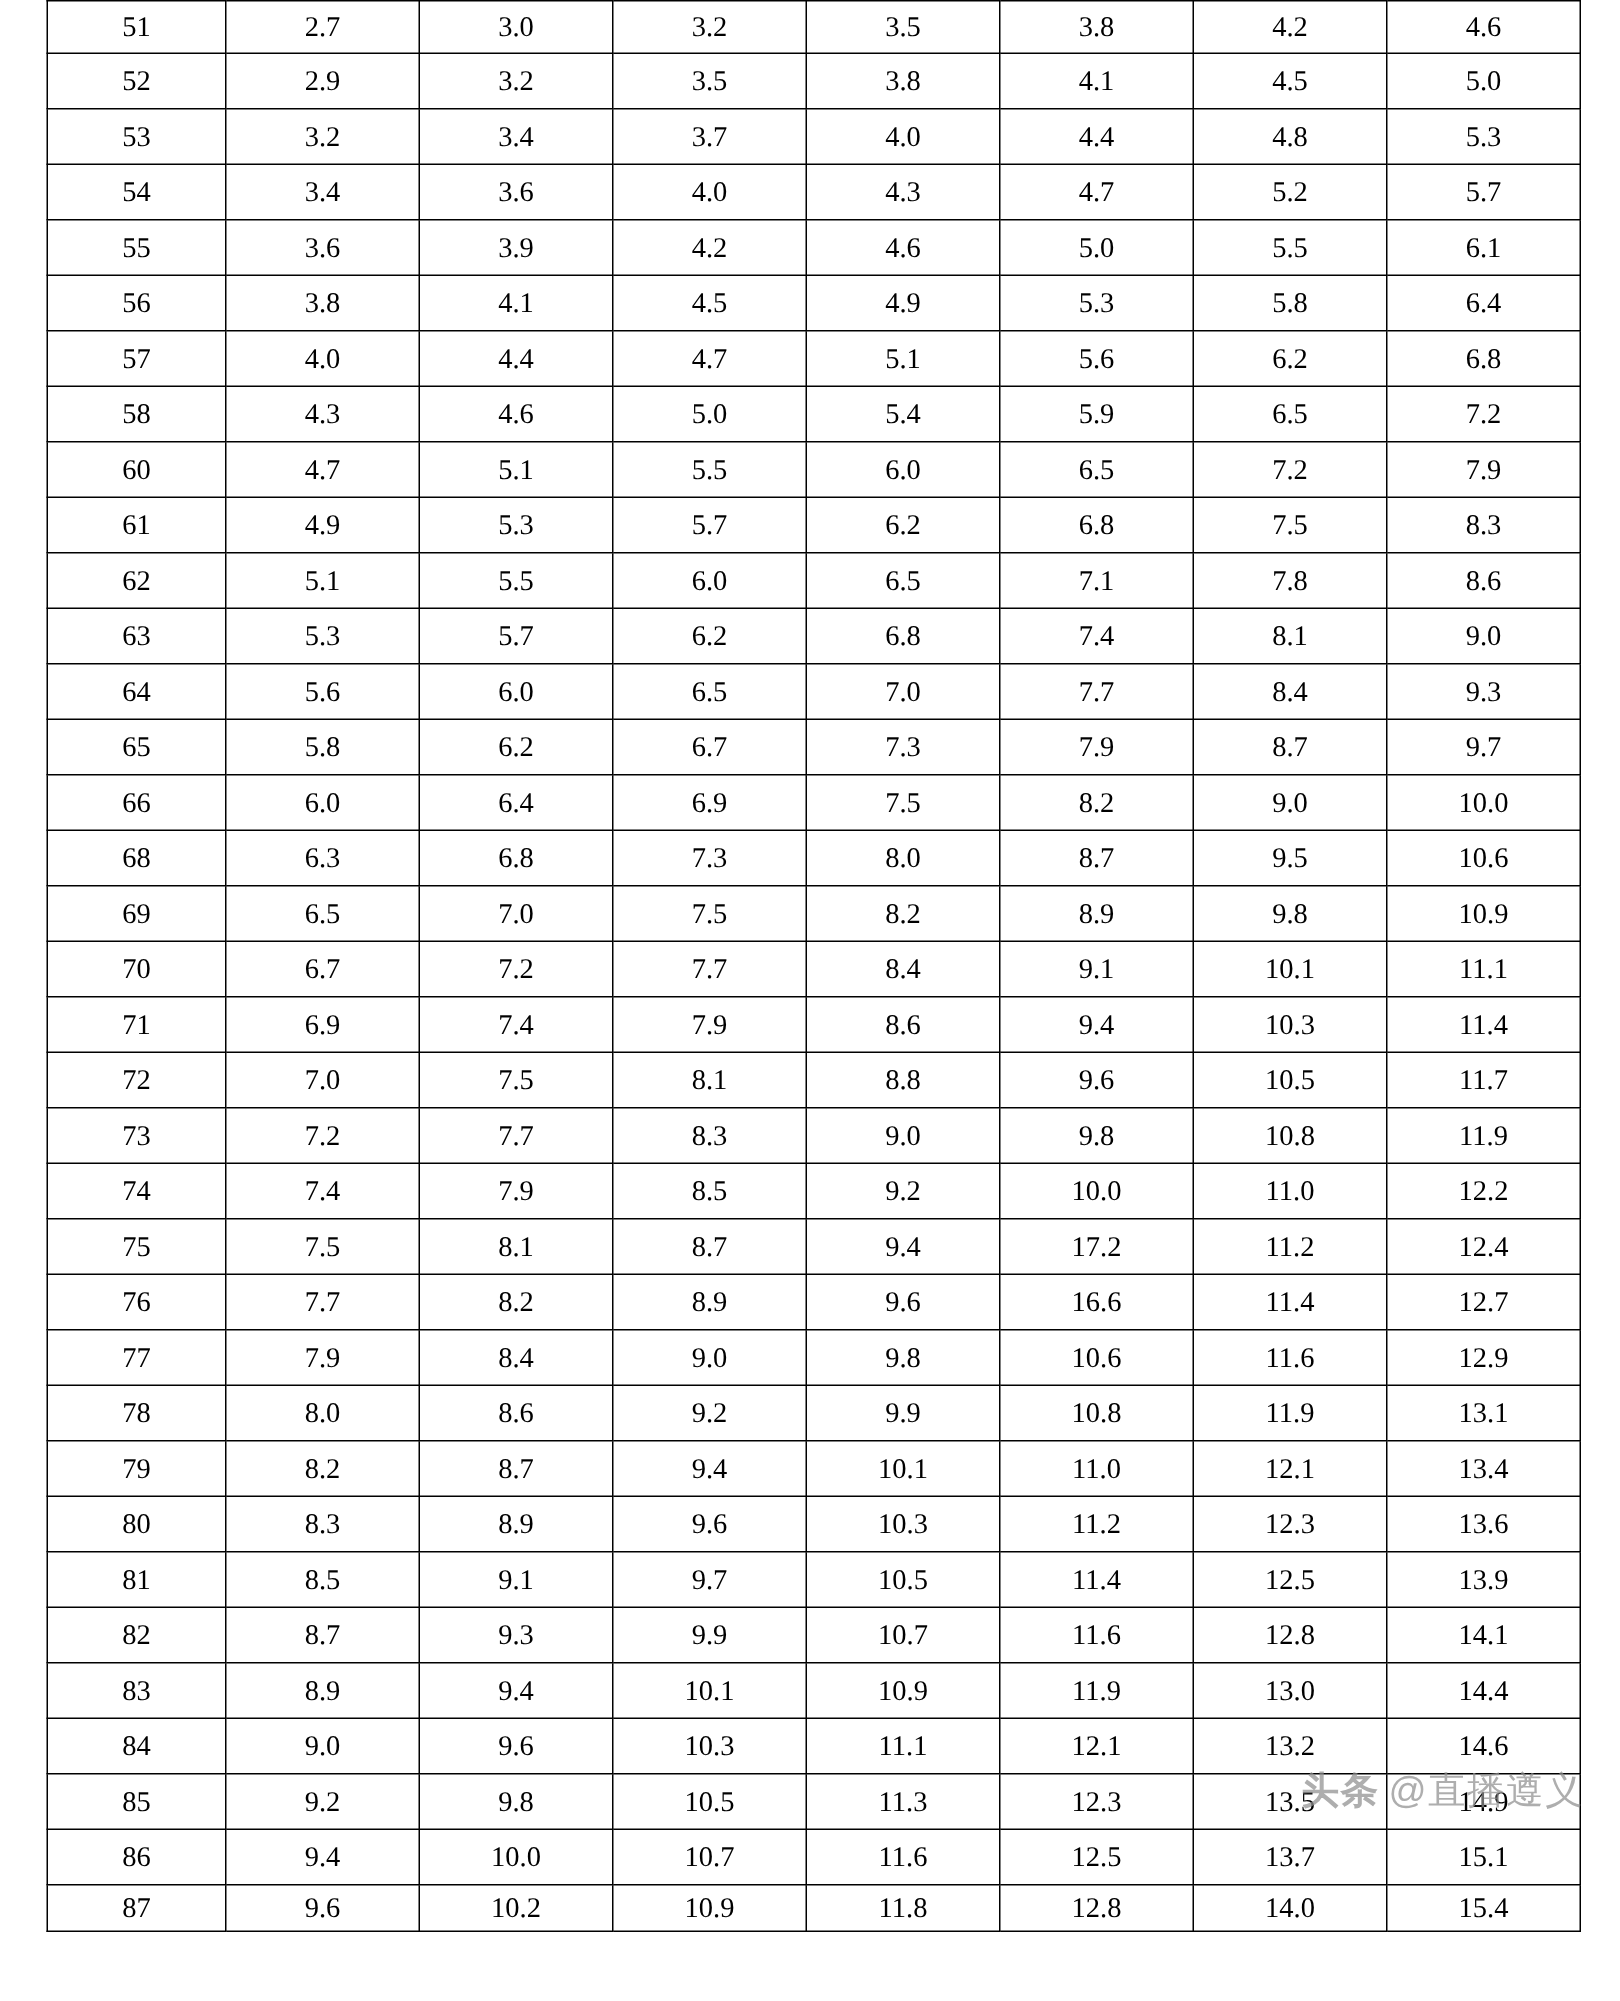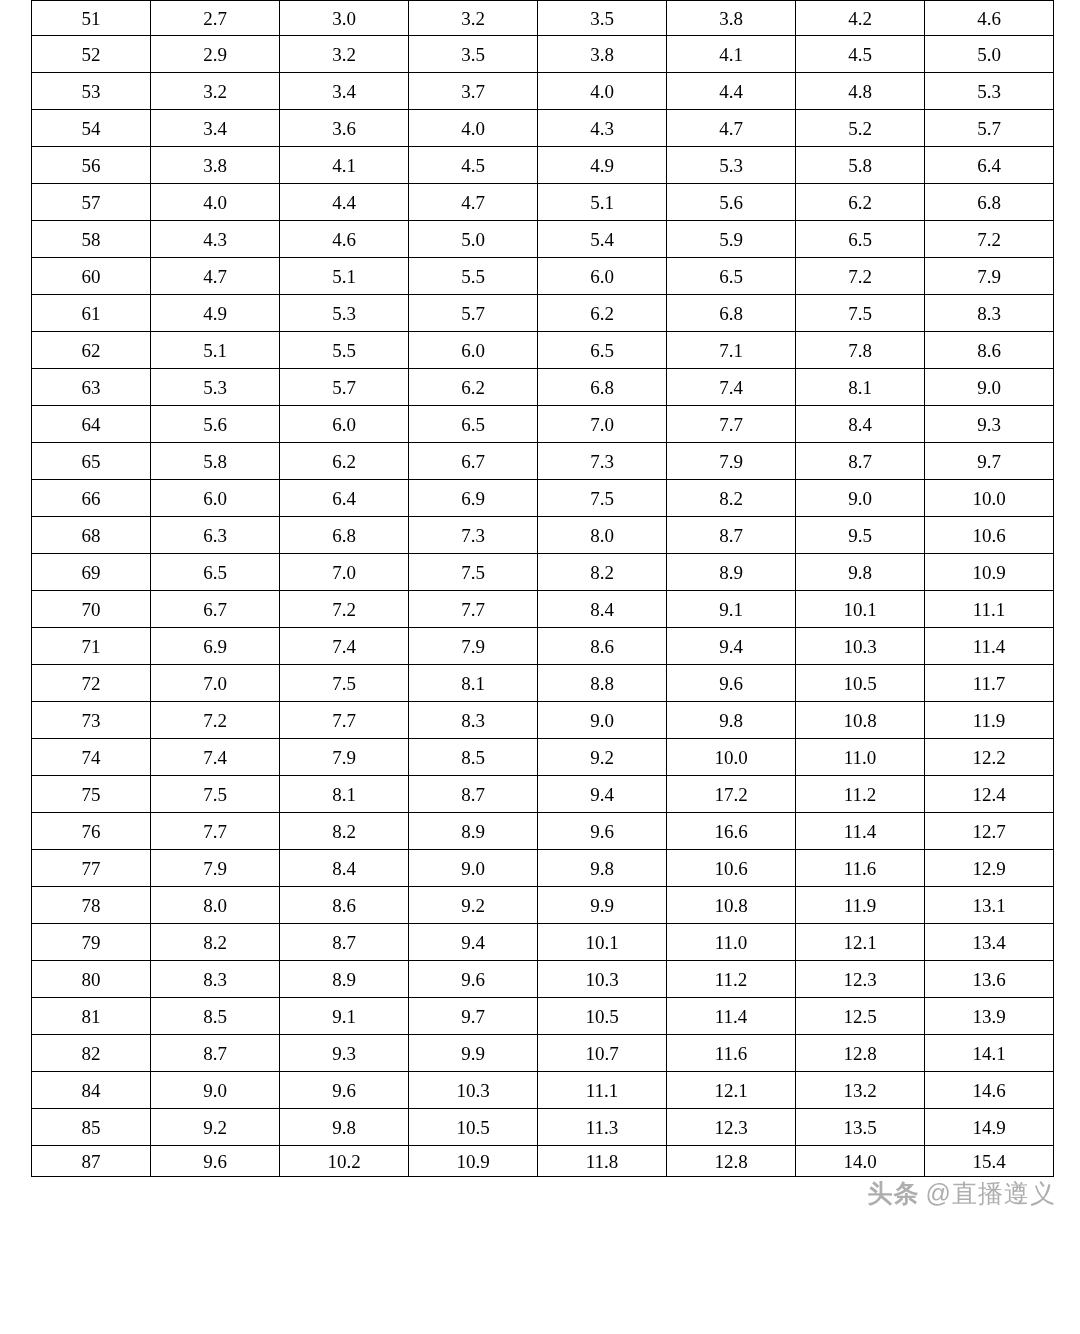--- a/index.html
+++ b/index.html
@@ -108,20 +108,30 @@
           <td class="first-col">54</td>
           <td class="val-col">3.4</td>
           <td class="val-col">3.6</td>
           <td class="val-col">4.0</td>
           <td class="val-col">4.3</td>
           <td class="val-col">4.7</td>
           <td class="val-col">5.2</td>
           <td class="val-col">5.7</td>
         </tr>
         <tr>
+          <td class="first-col">55</td>
+          <td class="val-col">3.6</td>
+          <td class="val-col">3.9</td>
+          <td class="val-col">4.2</td>
+          <td class="val-col">4.6</td>
+          <td class="val-col">5.0</td>
+          <td class="val-col">5.5</td>
+          <td class="val-col">6.1</td>
+        </tr>
+        <tr>
           <td class="first-col">56</td>
           <td class="val-col">3.8</td>
           <td class="val-col">4.1</td>
           <td class="val-col">4.5</td>
           <td class="val-col">4.9</td>
           <td class="val-col">5.3</td>
           <td class="val-col">5.8</td>
           <td class="val-col">6.4</td>
         </tr>
         <tr>
@@ -358,40 +368,60 @@
           <td class="first-col">82</td>
           <td class="val-col">8.7</td>
           <td class="val-col">9.3</td>
           <td class="val-col">9.9</td>
           <td class="val-col">10.7</td>
           <td class="val-col">11.6</td>
           <td class="val-col">12.8</td>
           <td class="val-col">14.1</td>
         </tr>
         <tr>
+          <td class="first-col">83</td>
+          <td class="val-col">8.9</td>
+          <td class="val-col">9.4</td>
+          <td class="val-col">10.1</td>
+          <td class="val-col">10.9</td>
+          <td class="val-col">11.9</td>
+          <td class="val-col">13.0</td>
+          <td class="val-col">14.4</td>
+        </tr>
+        <tr>
           <td class="first-col">84</td>
           <td class="val-col">9.0</td>
           <td class="val-col">9.6</td>
           <td class="val-col">10.3</td>
           <td class="val-col">11.1</td>
           <td class="val-col">12.1</td>
           <td class="val-col">13.2</td>
           <td class="val-col">14.6</td>
         </tr>
         <tr>
           <td class="first-col">85</td>
           <td class="val-col">9.2</td>
           <td class="val-col">9.8</td>
           <td class="val-col">10.5</td>
           <td class="val-col">11.3</td>
           <td class="val-col">12.3</td>
           <td class="val-col">13.5</td>
           <td class="val-col">14.9</td>
         </tr>
         <tr>
+          <td class="first-col">86</td>
+          <td class="val-col">9.4</td>
+          <td class="val-col">10.0</td>
+          <td class="val-col">10.7</td>
+          <td class="val-col">11.6</td>
+          <td class="val-col">12.5</td>
+          <td class="val-col">13.7</td>
+          <td class="val-col">15.1</td>
+        </tr>
+        <tr>
           <td class="first-col">87</td>
           <td class="val-col">9.6</td>
           <td class="val-col">10.2</td>
           <td class="val-col">10.9</td>
           <td class="val-col">11.8</td>
           <td class="val-col">12.8</td>
           <td class="val-col">14.0</td>
           <td class="val-col">15.4</td>
         </tr>
       </tbody>

